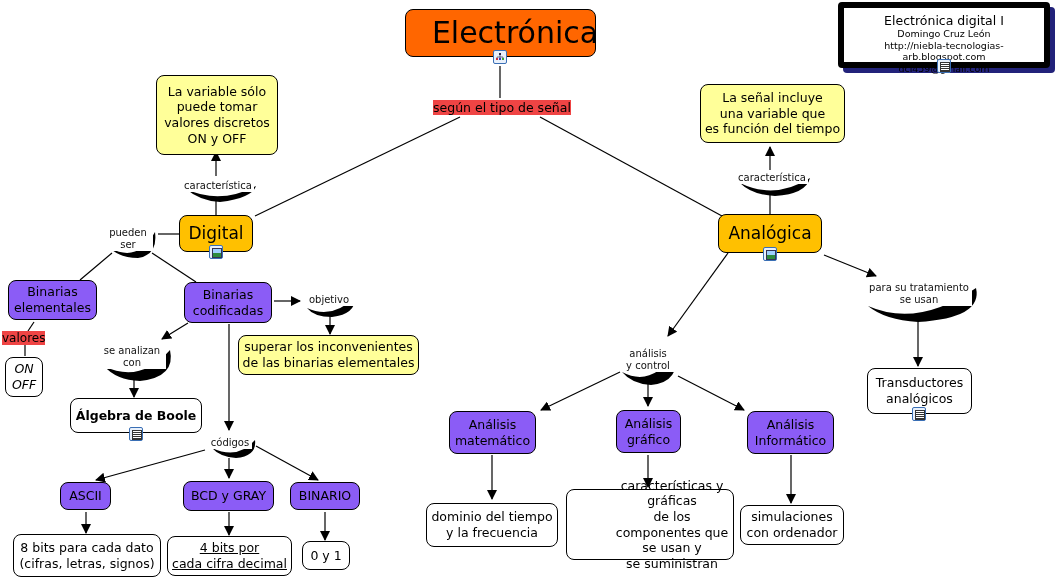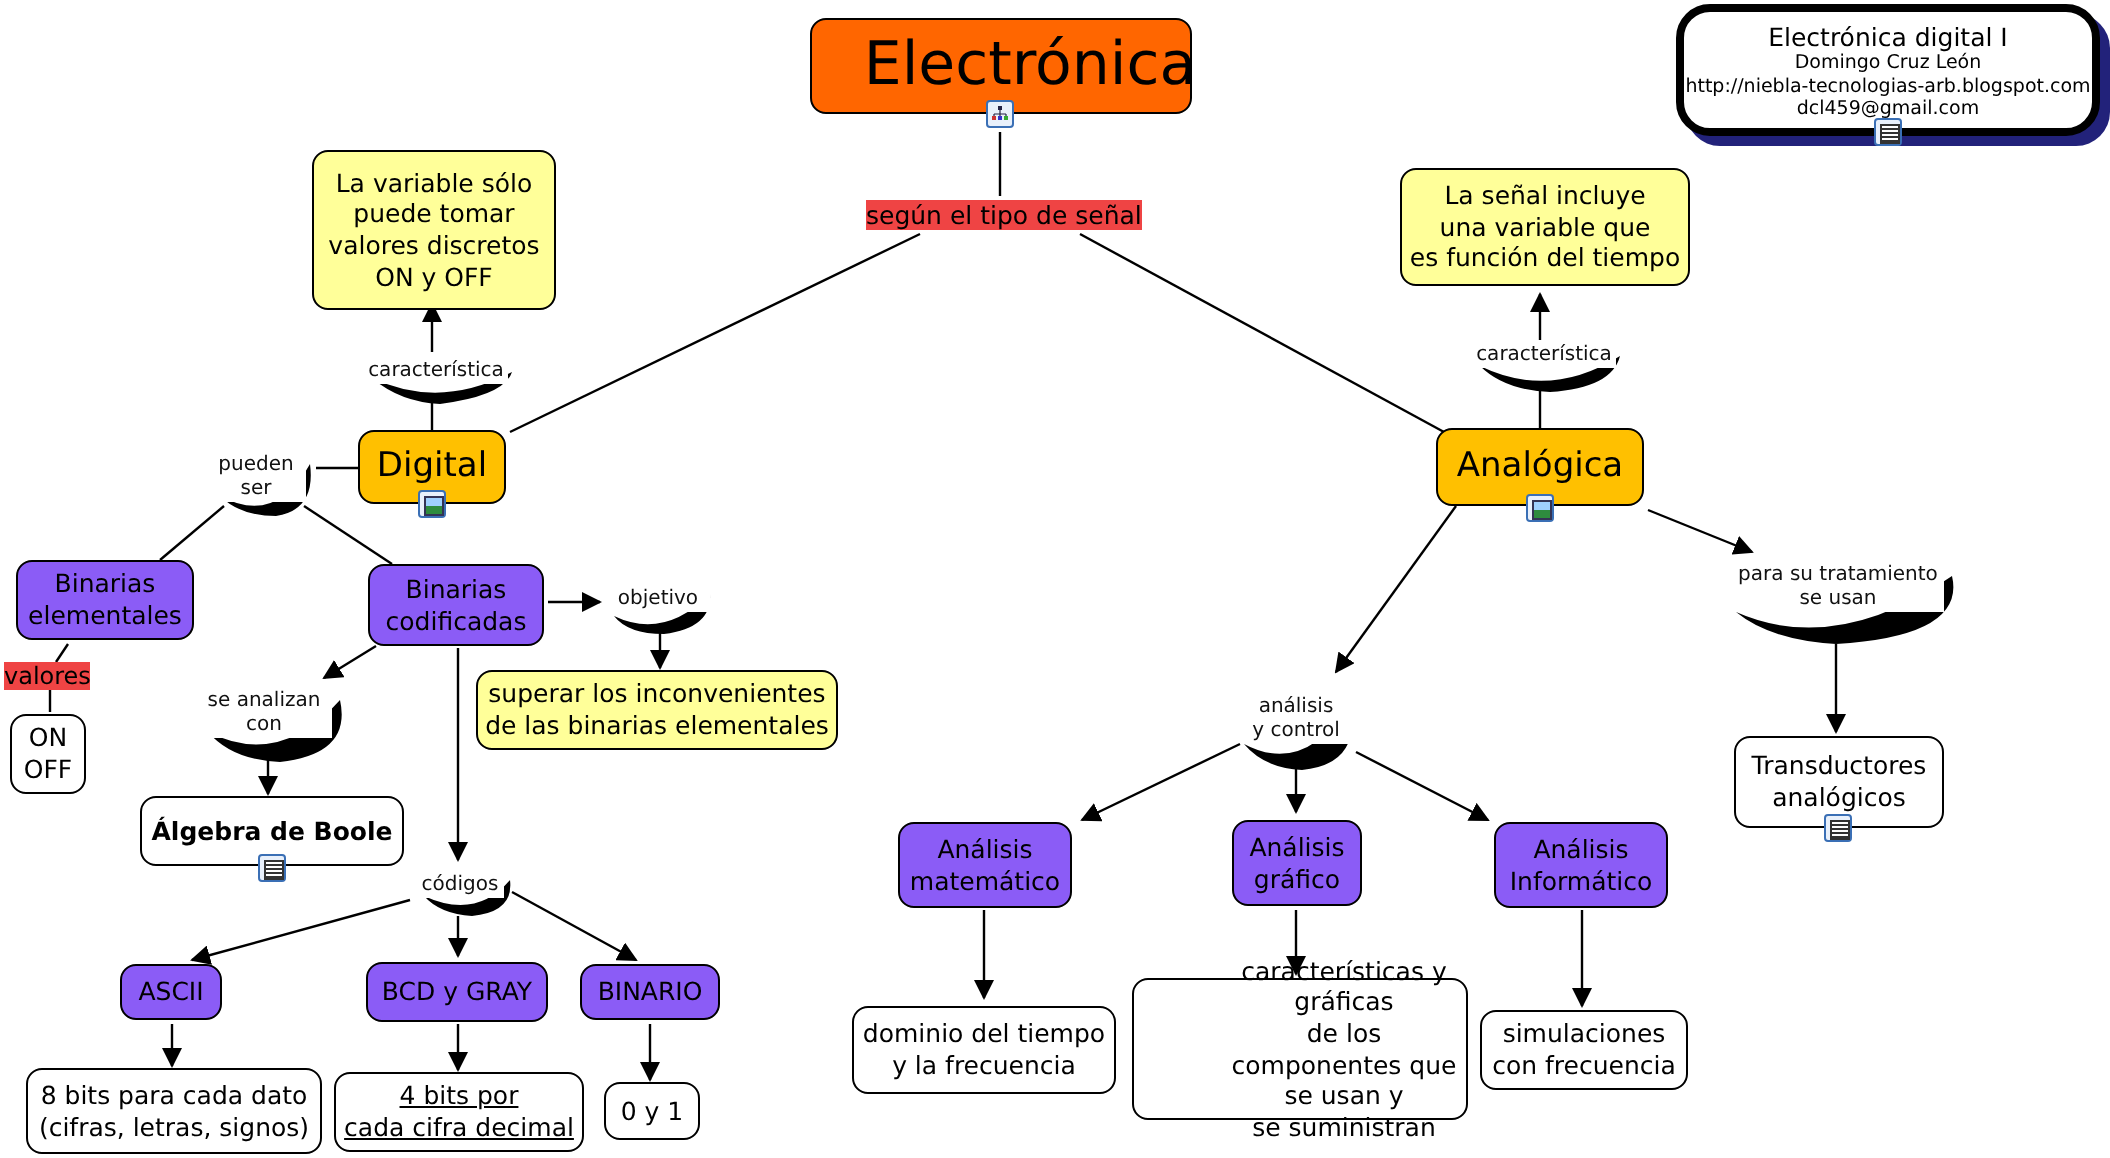--- a/index.html
+++ b/index.html
@@ -18,21 +18,21 @@
          font-size:10px; color:#111; background:#fff; }
   .plain-lbl { position:absolute; font-size:12.5px; white-space:nowrap; background:#ef4444; }
   .res-icon { position:absolute; width:14px; height:14px; box-sizing:border-box;
               border:1px solid #3a6fb5; border-radius:2px; background:#e8f0fb; }
   .res-icon .pic { position:absolute; left:2px; top:2px; width:8px; height:8px;
                    background:linear-gradient(#9fd0ff 0 50%, #2e8b3e 50% 100%); border:1px solid #335; }
   .res-icon .doc { position:absolute; left:2px; top:2px; width:8px; height:8px; background:#fff; border:1px solid #333;
                    background-image:repeating-linear-gradient(#fff 0 1px, #333 1px 2px); }
   .res-icon .map { position:absolute; left:2px; top:2px; width:8px; height:8px; }
   .card { position:absolute; left:838px; top:2px; width:212px; height:66px; box-sizing:border-box;
-          border:4px solid #000000; border-radius:17px; background:#fff;
+          border:6px solid #000000; border-radius:4px; background:#fff;
           box-shadow:5px 5px 0 #22227a; text-align:center; font-size:9.5px; line-height:1.22; padding-top:5px; }
   .card .t { font-size:12.5px; }
 </style>
 </head>
 <body>
 
 <svg id="wires" xmlns="http://www.w3.org/2000/svg">
   <defs>
     <marker id="ah" viewBox="0 0 10 10" refX="9" refY="5" markerWidth="10" markerHeight="10" orient="auto" markerUnits="userSpaceOnUse">
       <path d="M0,0 L10,5 L0,10 z" fill="#000"></path>
@@ -127,21 +127,21 @@
 <div class="res-icon" style="left:209px;top:245px;">
     <div class="pic"></div>
   </div>
 
 <div class="lbl" style="left:103px;top:227px;width:50px;">pueden
 ser</div>
 
 <div class="node green" style="left:8px;top:280px;width:89px;height:40px;font-size:12.5px;">Binarias
 elementales</div>
 <div class="plain-lbl" style="left:2px;top:331px;font-size:12px;">valores</div>
-<div class="node white" style="left:5px;top:357px;width:38px;height:40px;font-size:12.5px;">ON
+<div class="node white" style="left:5px;top:357px;width:38px;height:40px;font-size:12.5px;font-style:italic;">ON
 OFF</div>
 
 <div class="node green" style="left:184px;top:282px;width:88px;height:41px;font-size:12.5px;">Binarias
 codificadas</div>
 
 <div class="lbl" style="left:303px;top:294px;width:52px;">objetivo</div>
 <div class="node yellow" style="left:238px;top:335px;width:181px;height:40px;font-size:12.5px;">superar los inconvenientes
 de las binarias elementales</div>
 
 <div class="lbl" style="left:98px;top:345px;width:68px;">se analizan
@@ -191,13 +191,13 @@
 <div class="node green" style="left:747px;top:411px;width:87px;height:43px;font-size:12.5px;">Análisis
 Informático</div>
 
 <div class="node white" style="left:426px;top:503px;width:132px;height:44px;font-size:12.5px;">dominio del tiempo
 y la frecuencia</div>
 <div class="node white" style="left:566px;top:489px;width:168px;height:71px;font-size:12.5px;padding-left:44px;">características y gráficas
 de los componentes que
 se usan y
 se suministran</div>
 <div class="node white" style="left:740px;top:505px;width:104px;height:40px;font-size:12.5px;">simulaciones
-con frecuencia</div>
+con ordenador</div>
 
 </body></html>

